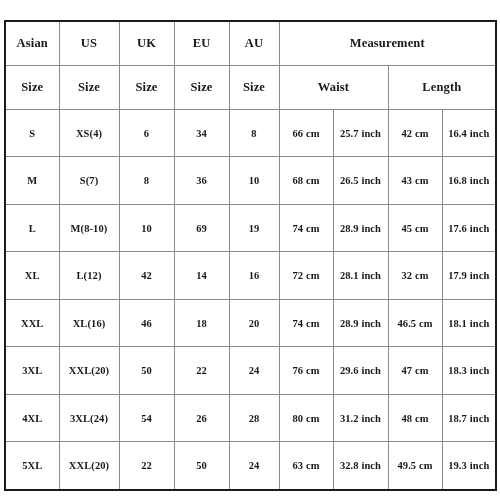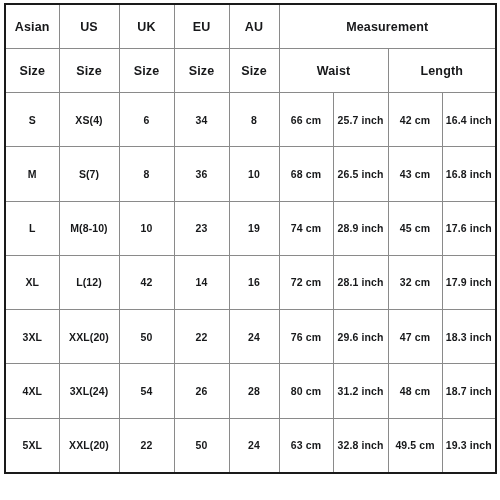--- a/index.html
+++ b/index.html
@@ -10,25 +10,26 @@
     width: 500px;
     height: 500px;
     background: #ffffff;
     font-family: "Liberation Sans", sans-serif;
     overflow: hidden;
   }
 
   #chart-wrap {
     position: absolute;
     left: 4px;
-    top: 3px;
+    top: 20px;
     width: 491px;
     height: 471px;
     box-sizing: border-box;
     background: #ffffff;
+    font-family: Liberation Serif, serif;
   }
 
   table.size-chart {
     width: 100%;
     height: 100%;
     border-collapse: collapse;
     table-layout: fixed;
     background: #ffffff;
   }
 
@@ -131,39 +132,50 @@
           <td class="cell">10</td>
           <td class="cell">68 cm</td>
           <td class="cell">26.5 inch</td>
           <td class="cell">43 cm</td>
           <td class="cell">16.8 inch</td>
         </tr>
         <tr class="data-row">
           <td class="cell">L</td>
           <td class="cell">M(8-10)</td>
           <td class="cell">10</td>
-          <td class="cell">23</td>
+          <td class="cell">69</td>
           <td class="cell">19</td>
           <td class="cell">74 cm</td>
           <td class="cell">28.9 inch</td>
           <td class="cell">45 cm</td>
           <td class="cell">17.6 inch</td>
         </tr>
         <tr class="data-row">
           <td class="cell">XL</td>
           <td class="cell">L(12)</td>
           <td class="cell">42</td>
           <td class="cell">14</td>
           <td class="cell">16</td>
           <td class="cell">72 cm</td>
           <td class="cell">28.1 inch</td>
           <td class="cell">32 cm</td>
           <td class="cell">17.9 inch</td>
         </tr>
         <tr class="data-row">
+          <td class="cell">XXL</td>
+          <td class="cell">XL(16)</td>
+          <td class="cell">46</td>
+          <td class="cell">18</td>
+          <td class="cell">20</td>
+          <td class="cell">74 cm</td>
+          <td class="cell">28.9 inch</td>
+          <td class="cell">46.5 cm</td>
+          <td class="cell">18.1 inch</td>
+        </tr>
+        <tr class="data-row">
           <td class="cell">3XL</td>
           <td class="cell">XXL(20)</td>
           <td class="cell">50</td>
           <td class="cell">22</td>
           <td class="cell">24</td>
           <td class="cell">76 cm</td>
           <td class="cell">29.6 inch</td>
           <td class="cell">47 cm</td>
           <td class="cell">18.3 inch</td>
         </tr>

